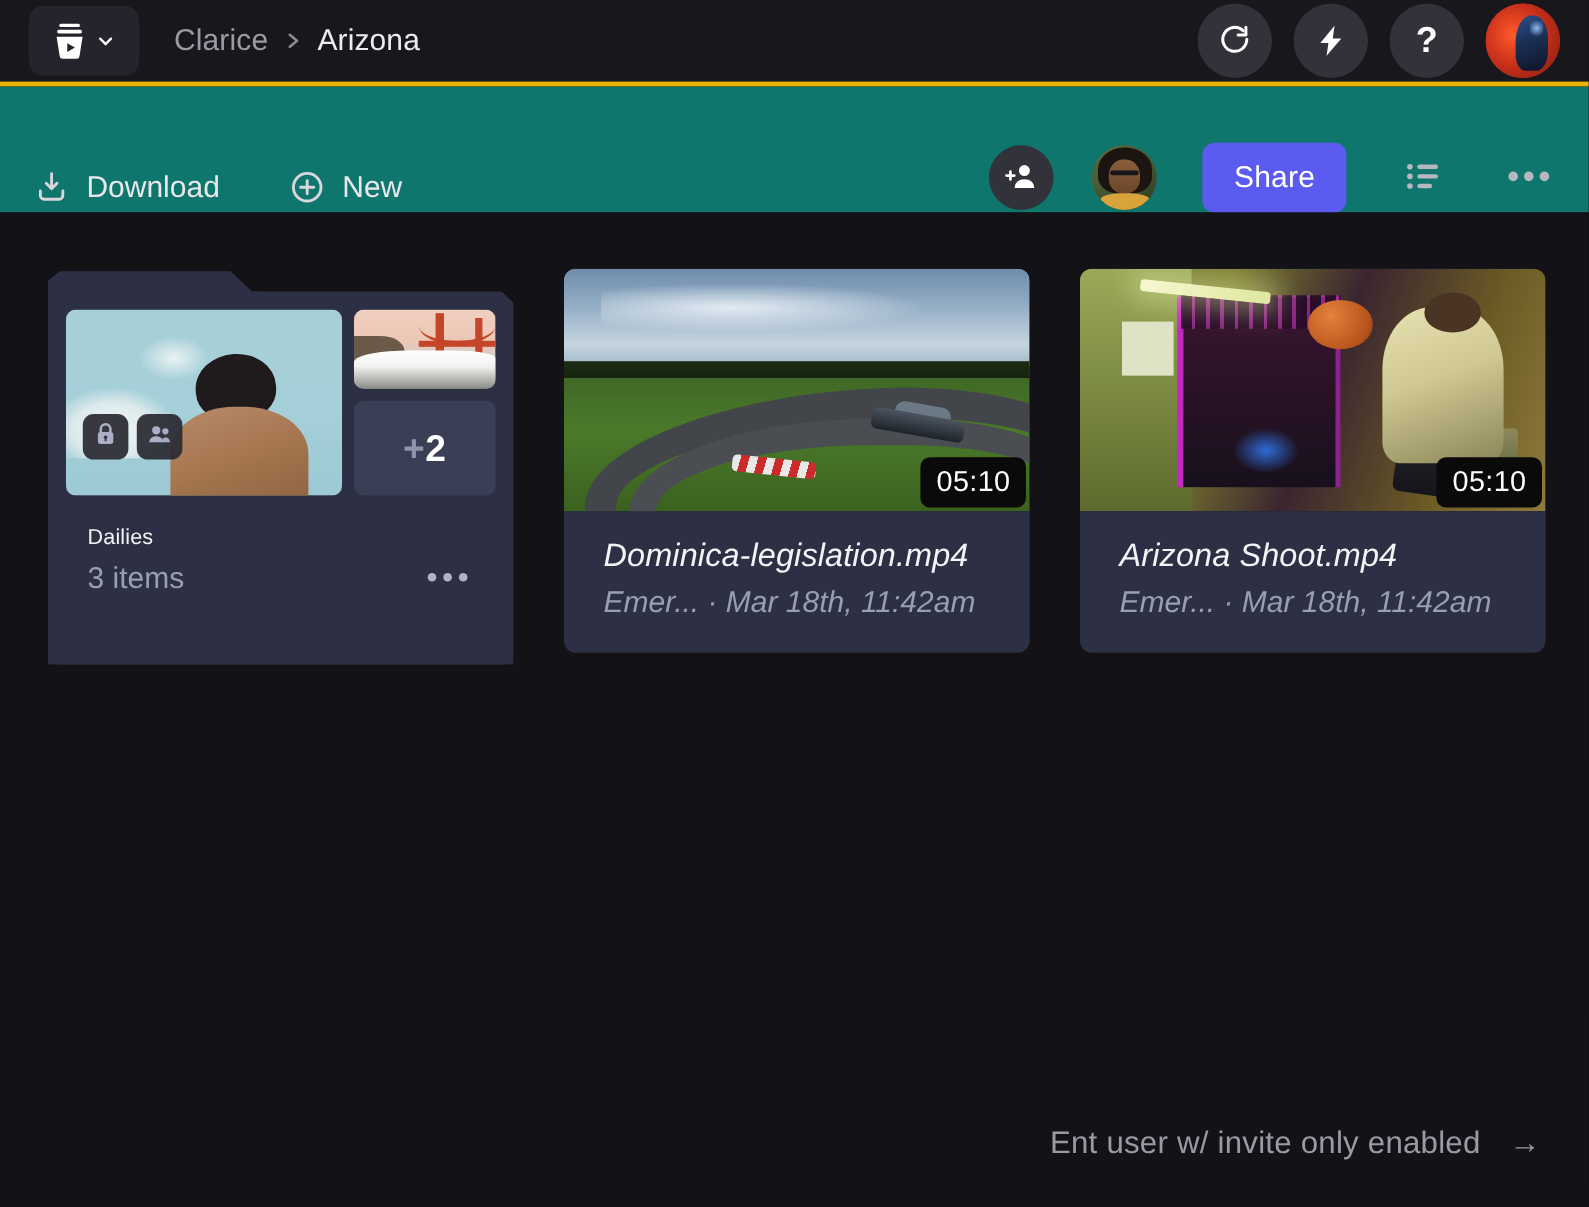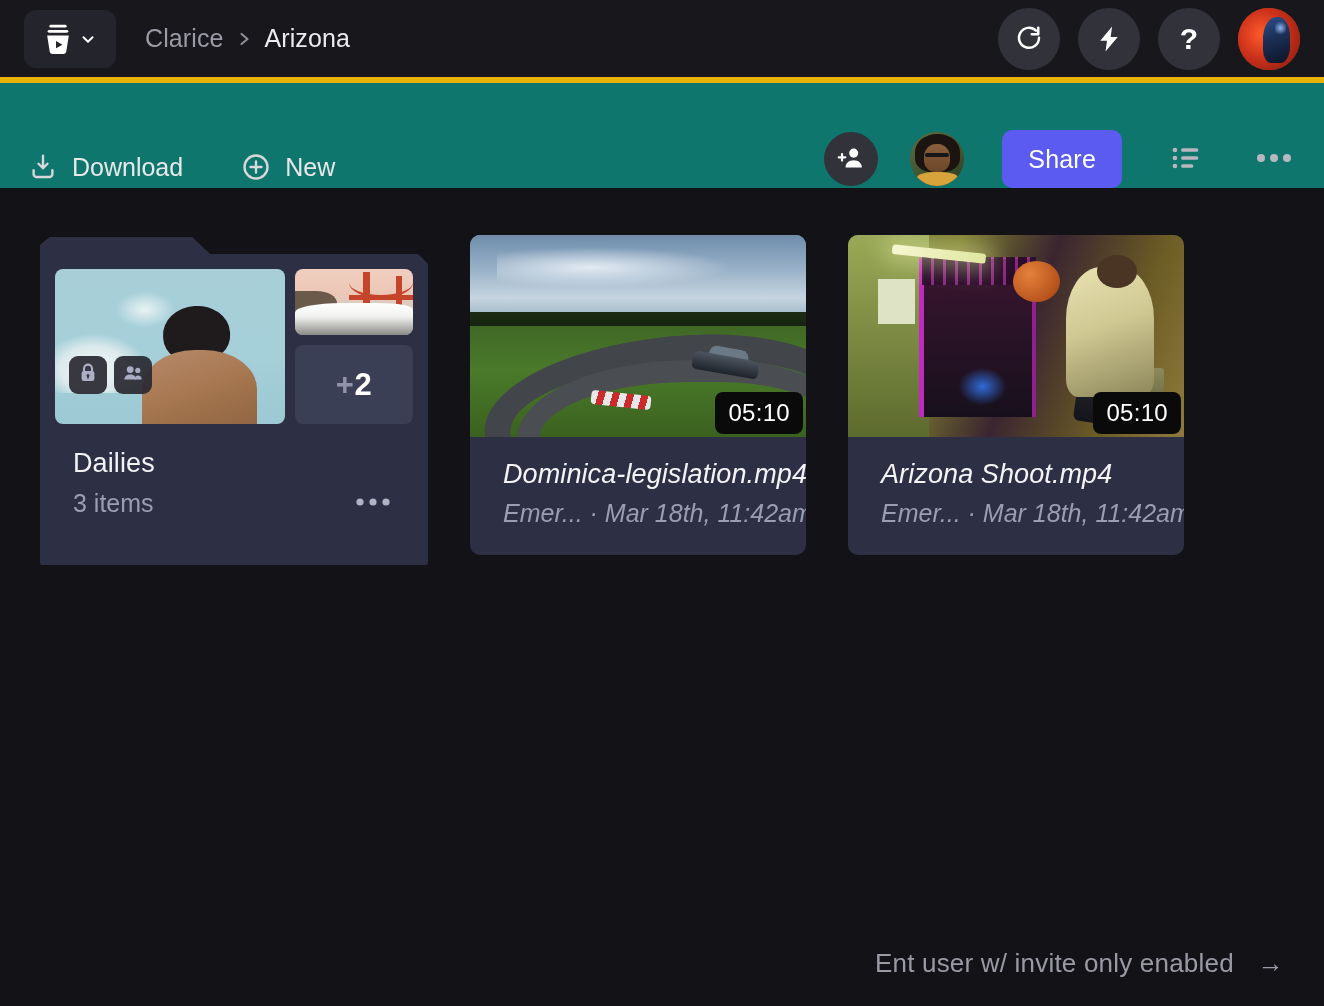--- a/index.html
+++ b/index.html
@@ -8,25 +8,25 @@
     width:1324px; height:1006px;
     background:#121217;
     font-family:"Liberation Sans", sans-serif;
     overflow:hidden;
     -webkit-font-smoothing:antialiased;
   }
 
   
   .header {
     position:relative;
-    height:83px;
+    height:72px;
     background:#17171c;
     display:flex; align-items:center;
     padding:0 24px;
-    border-bottom:6px solid #eab308;
+    border-bottom:4px solid #eab308;
   }
   .logo-chip {
     width:92px; height:58px;
     background:#24242c;
     border-radius:12px;
     display:flex; align-items:center; justify-content:center;
     gap:6px;
     cursor:pointer;
     flex:0 0 auto;
   }
@@ -175,34 +175,34 @@
     display:flex; gap:7px; z-index:3;
   }
   .badge {
     width:38px; height:38px; border-radius:9px;
     background:#2b2b33; opacity:.93;
     display:flex; align-items:center; justify-content:center;
     cursor:pointer;
   }
 
   .folder-meta { position:relative; z-index:2; padding:24px 33px 0 33px; }
-  .folder-title { color:#f2f2f4; font-size:27px; letter-spacing:.1px; }
+  .folder-title { color:#f2f2f4; font-size:18px; letter-spacing:.1px; }
   .folder-sub-row {
     display:flex; align-items:center; justify-content:space-between;
     margin-top:10px;
   }
   .folder-sub { color:#9a9eb2; font-size:25px; }
   .dots-btn {
     background:none; border:none; cursor:pointer; padding:4px;
     display:flex; align-items:center;
   }
 
   
   .asset-card {
-    width:336px;
+    width:388px;
     background:#2d3044;
     border-radius:10px;
     overflow:hidden;
     cursor:pointer;
     flex:0 0 auto;
   }
   .asset-thumb {
     height:202px; position:relative; overflow:hidden;
     background:#11131a;
   }

